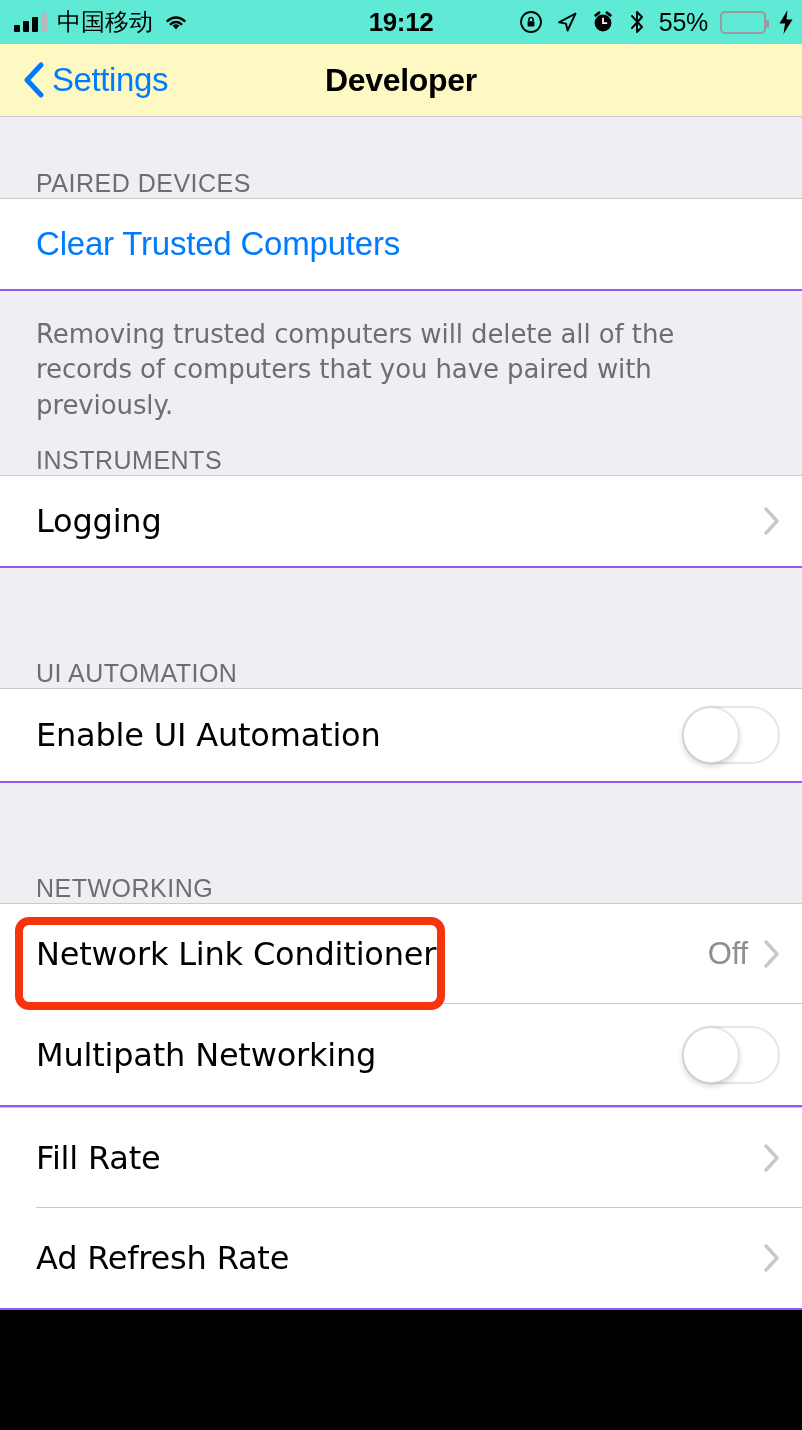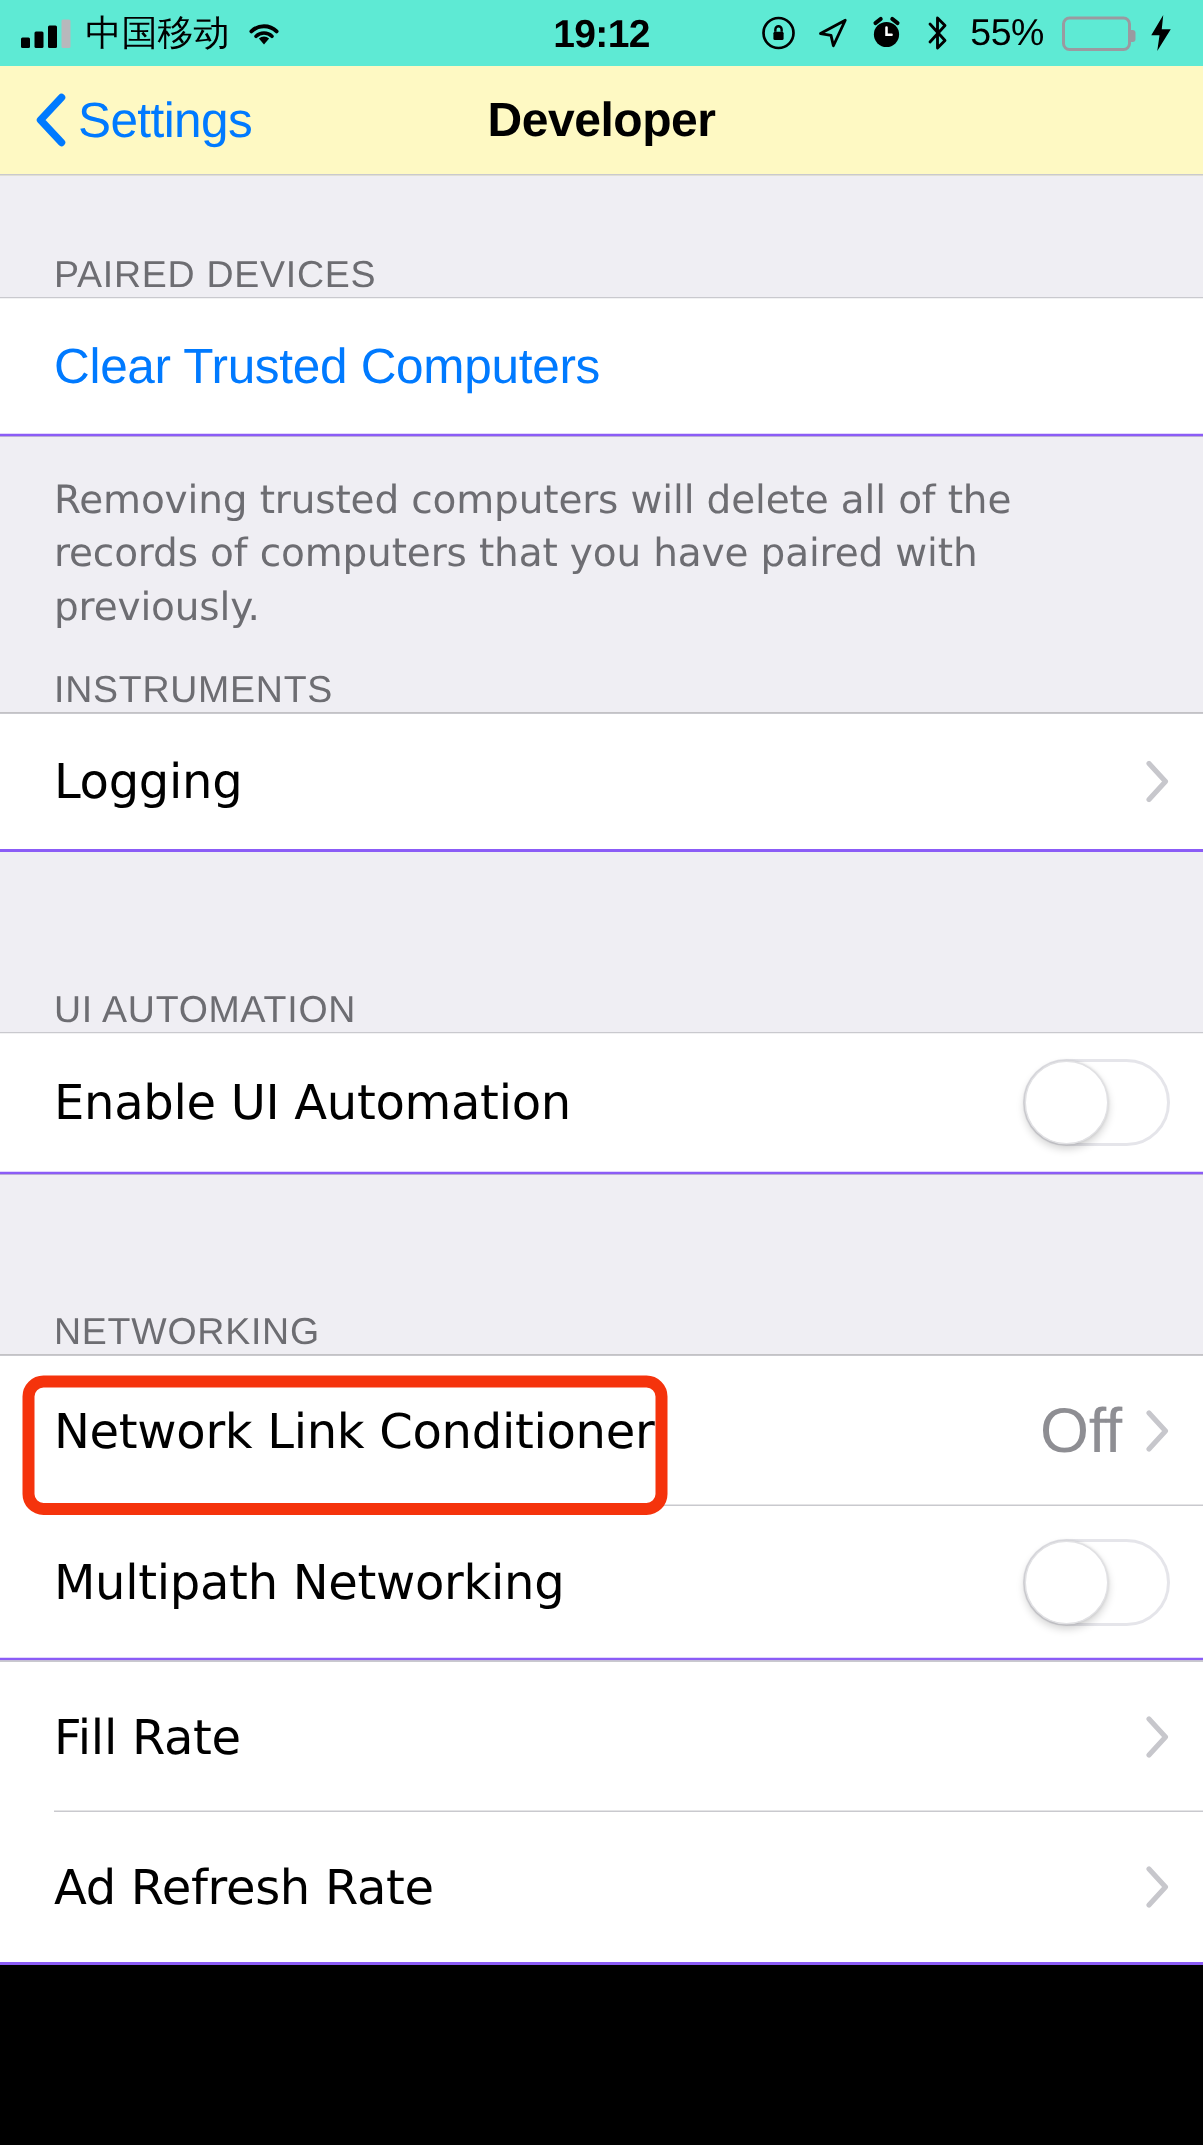--- a/index.html
+++ b/index.html
@@ -67,21 +67,21 @@
     position: absolute;
     left: 0; right: 0;
     text-align: center;
     font-size: 26px;
     font-weight: 700;
     letter-spacing: -0.4px;
   }
 
   .sb-right {
     position: absolute;
-    right: 20px;
+    right: 8px;
     display: flex;
     align-items: center;
     gap: 12px;
     justify-content: space-between;
   }
   .sb-right svg { display: block; }
   .battery-pct {
     font-size: 25px;
     font-weight: 400;
     letter-spacing: -0.3px;
@@ -196,21 +196,21 @@
     color: #007AFF;
     font-family: "Liberation Sans", sans-serif;
     font-size: 33px;
   }
   .cell-right {
     display: flex;
     align-items: center;
     gap: 16px;
   }
   .cell-value {
-    font-size: 42px;
+    font-size: 31px;
     color: #8E8E93;
     letter-spacing: -0.2px;
   }
   .chev-right { width: 16px; height: 28px; display: block; }
 
   .footer-text {
     font-size: 26px;
     line-height: 1.36;
     color: #6D6D72;
     padding: 26px 45px 0 36px;

